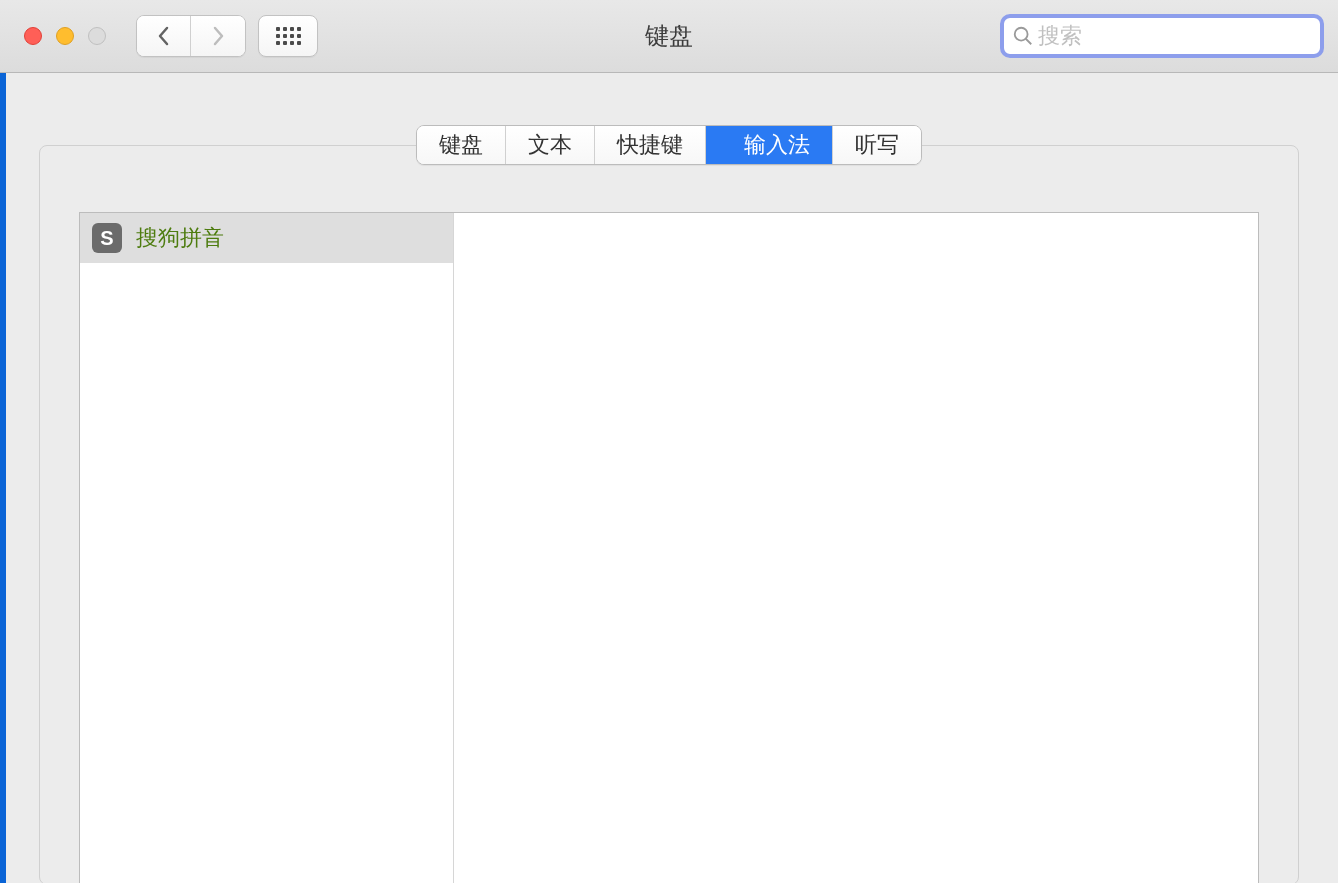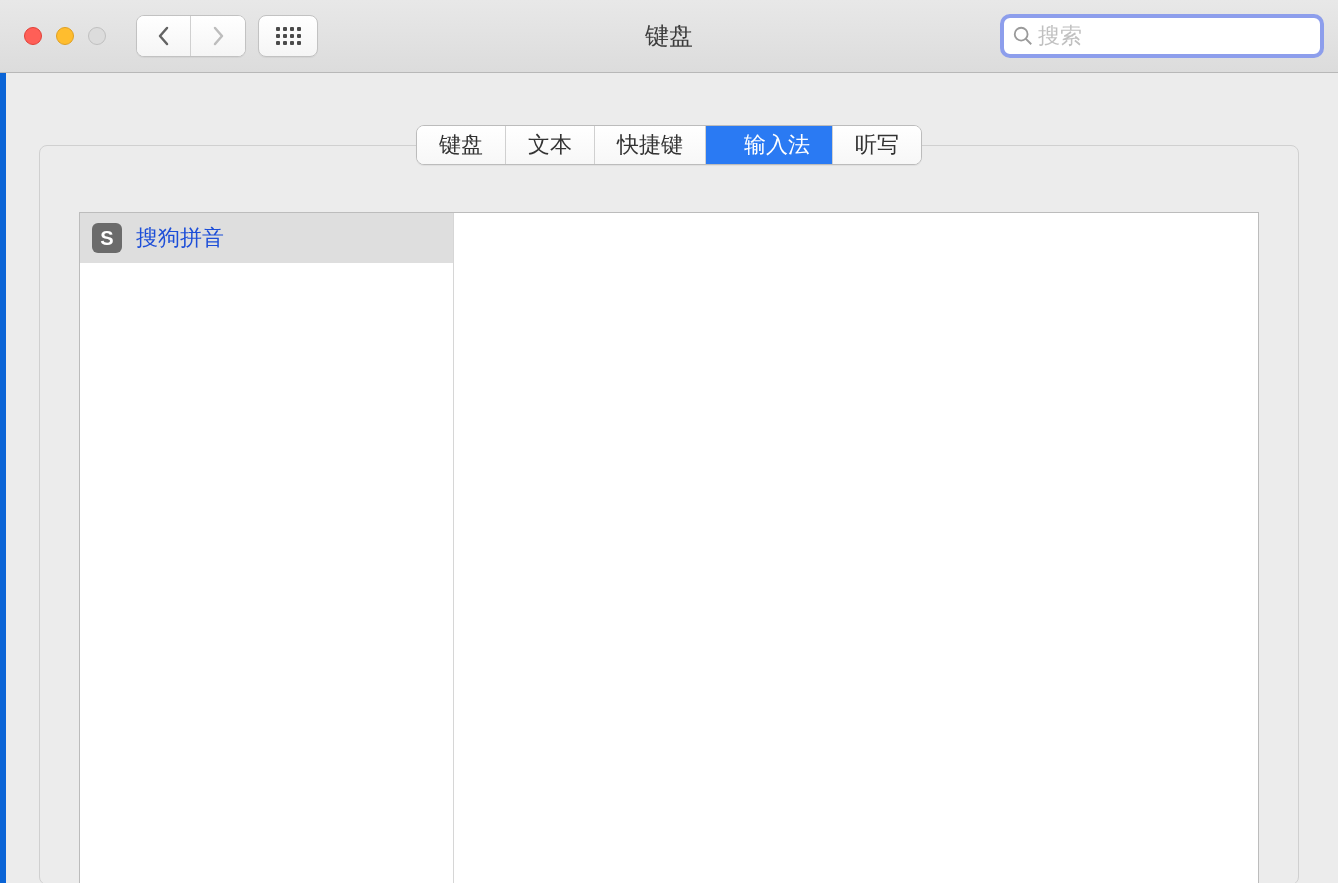--- a/index.html
+++ b/index.html
@@ -207,21 +207,21 @@
       flex-shrink: 0;
     }
     .source-icon-s {
       color: #fff;
       font-weight: 700;
       font-size: 20px;
       font-family: Arial, sans-serif;
     }
     .source-label {
       font-size: 22px;
-      color: #1d4ed8;
+      color: #4d7c0f;
     }
     .detail-pane {
       flex: 1;
       background: #fff;
     }
   </style>
 </head>
 <body>
 
 <div class="edge-strip"></div>

